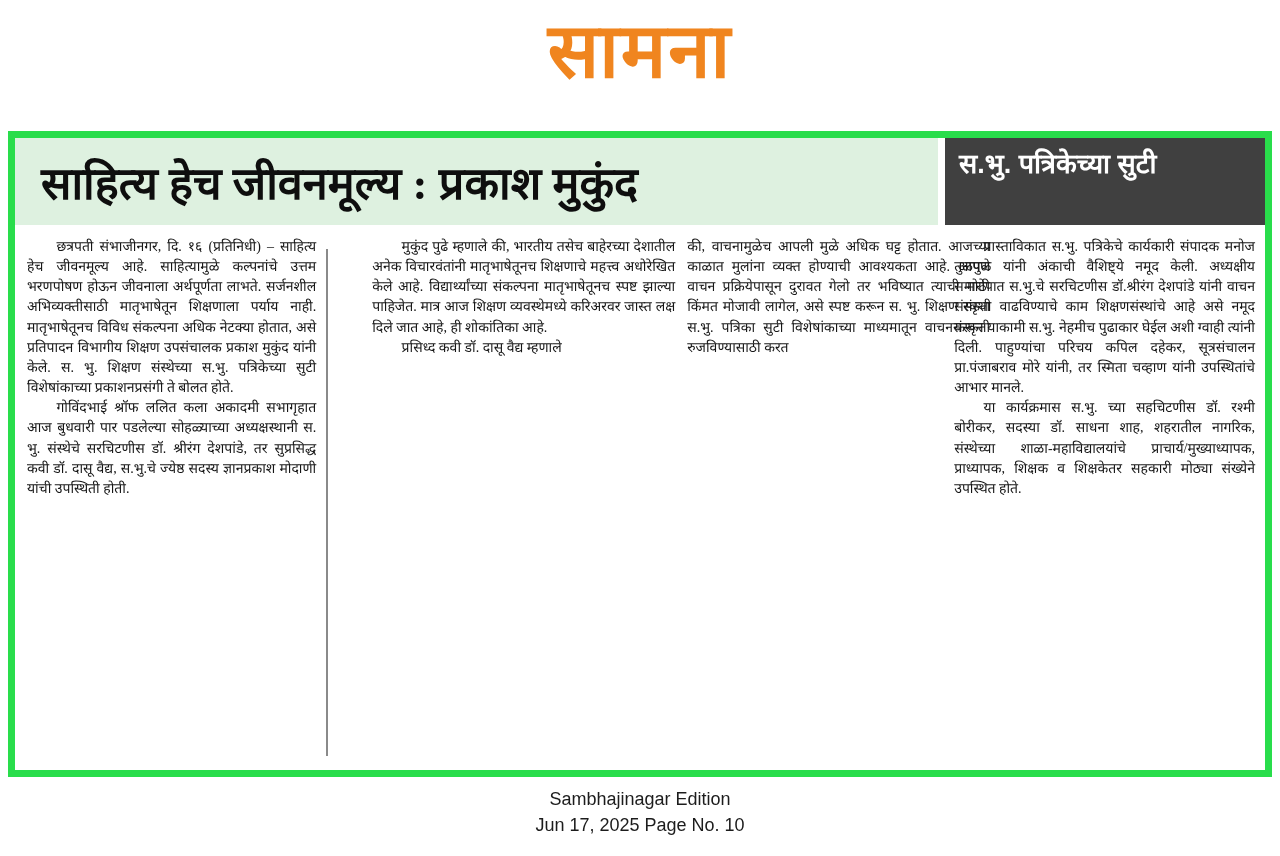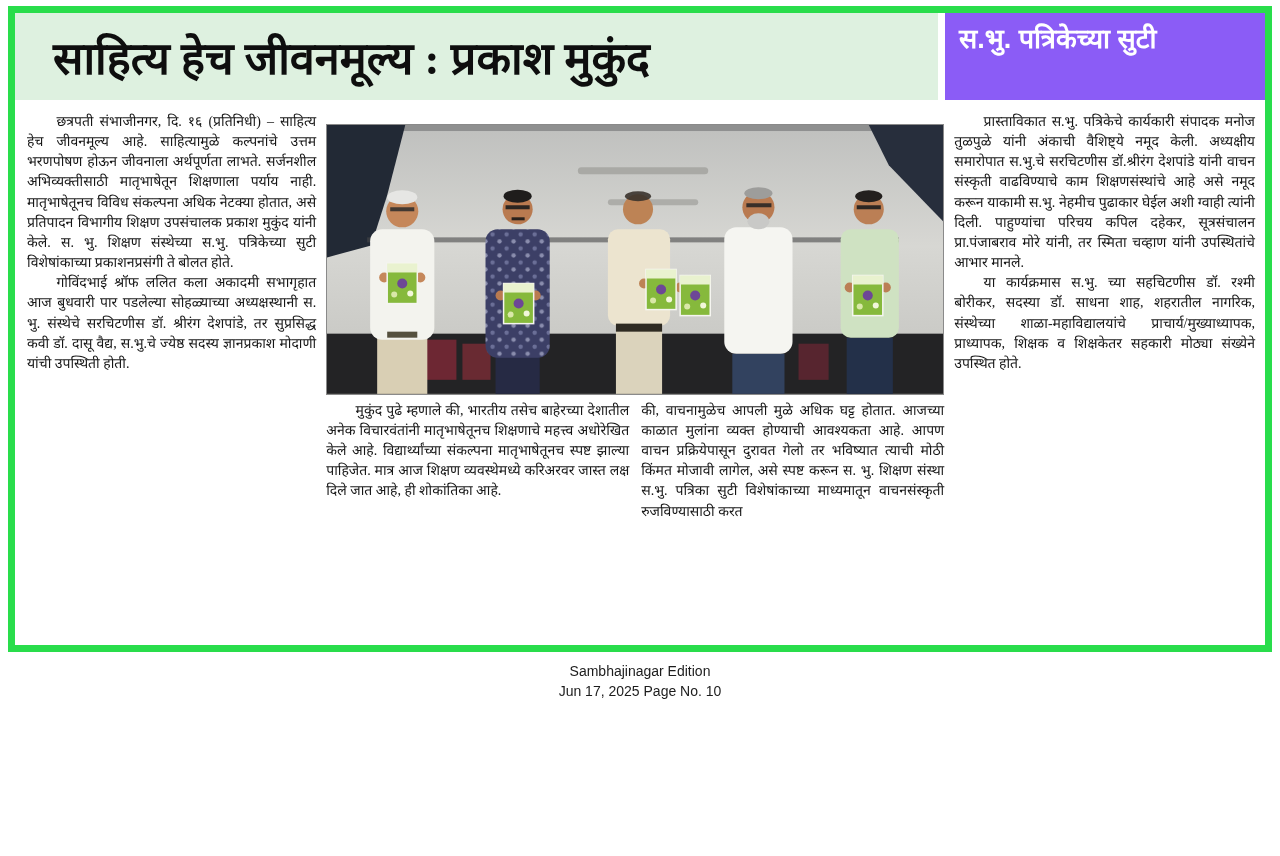--- a/index.html
+++ b/index.html
@@ -7,44 +7,47 @@
 
   
   .masthead{text-align:center;padding-top:10px;height:125px;box-sizing:border-box;}
   .masthead h1{margin:0;font-size:76px;line-height:1.1;font-weight:800;color:#f0851f;letter-spacing:2px;}
 
   
   .article-frame{margin:6px 8px 0 8px;border:7px solid #29dd4b;background:#ffffff;height:646px;box-sizing:border-box;overflow:hidden;}
 
   .head-row{display:flex;}
   .headline-box{flex:1;background:#def1e0;height:87px;display:flex;align-items:center;padding-left:26px;margin-right:7px;box-sizing:border-box;}
-  .headline-box h2{margin:12px;font-size:45px;font-weight:700;color:#0e0e0e;white-space:nowrap;}
-  .side-box{width:320px;background:#8b5cf6;color:#ffffff;font-weight:700;font-size:27px;line-height:1.3;padding:9px 14px;box-sizing:border-box;height:87px;font-family:"Liberation Sans",sans-serif;}
+  .headline-box h2{margin:0;font-size:45px;font-weight:700;color:#0e0e0e;white-space:nowrap;}
+  .side-box{width:320px;background:#404040;color:#ffffff;font-weight:700;font-size:27px;line-height:1.3;padding:9px 14px;box-sizing:border-box;height:87px;font-family:"Liberation Sans",sans-serif;}
 
   .body-row{display:flex;gap:10px;padding:12px 10px 0 12px;height:525px;overflow:hidden;}
   .col{font-size:14px;line-height:1.44;text-align:justify;}
   .col p{margin:0;}
   .col p.indent{text-indent:2.1em;}
   .col-1{width:300px;}
-  .col-mid{width:618px;display:flex;flex-direction:column;}
+  .col-mid{width:618px;display:flex;gap:44px;}
   .col-4{width:312px;}
 
   .photo{margin:12px 0 6px 0;border:1px solid #8a8a8a;line-height:0;}
   .photo svg{display:block;width:100%;height:auto;}
   .mid-cols{display:flex;gap:12px;}
   .mid-cols .col{width:303px;}
 
   
-  .footer{text-align:center;margin-top:9px;font-family:"Liberation Sans",sans-serif;font-size:14px;line-height:1.45;color:#1c1c1c;}
+  .footer{text-align:center;margin-top:9px;font-family:"Liberation Sans",sans-serif;font-size:18px;line-height:1.45;color:#1c1c1c;}
 </style>
 </head>
 <body>
 
 <div class="page">
 
+  <header class="masthead">
+    <h1>सामना</h1>
+  </header>
 
   <section class="article-frame">
 
     <div class="head-row">
       <div class="headline-box">
         <h2>साहित्य हेच जीवनमूल्य : प्रकाश मुकुंद</h2>
       </div>
       <div class="side-box">
         <div>स.भु. पत्रिकेच्या सुटी</div>
       </div>
@@ -147,20 +150,21 @@
               <circle cx="521" cy="162" r="5" fill="#bb7f55"></circle>
               <circle cx="557" cy="162" r="5" fill="#bb7f55"></circle>
               <use href="#mag" x="524" y="150"></use>
             </g>
           </svg>
         </figure>
 
         <div class="mid-cols">
           <div class="col">
             <p class="indent">मुकुंद पुढे म्हणाले की, भारतीय तसेच बाहेरच्या देशातील अनेक विचारवंतांनी मातृभाषेतूनच शिक्षणाचे महत्त्व अधोरेखित केले आहे. विद्यार्थ्यांच्या संकल्पना मातृभाषेतूनच स्पष्ट झाल्या पाहिजेत. मात्र आज शिक्षण व्यवस्थेमध्ये करिअरवर जास्त लक्ष दिले जात आहे, ही शोकांतिका आहे.</p>
+            <p class="indent">प्रसिध्द कवी डॉ. दासू वैद्य म्हणाले</p>
           </div>
           <div class="col">
             <p>की, वाचनामुळेच आपली मुळे अधिक घट्ट होतात. आजच्या काळात मुलांना व्यक्त होण्याची आवश्यकता आहे. आपण वाचन प्रक्रियेपासून दुरावत गेलो तर भविष्यात त्याची मोठी किंमत मोजावी लागेल, असे स्पष्ट करून स. भु. शिक्षण संस्था स.भु. पत्रिका सुटी विशेषांकाच्या माध्यमातून वाचनसंस्कृती रुजविण्यासाठी करत</p>
           </div>
         </div>
       </div>
 
       <div class="col col-4">
         <p class="indent">प्रास्ताविकात स.भु. पत्रिकेचे कार्यकारी संपादक मनोज तुळपुळे यांनी अंकाची वैशिष्ट्ये नमूद केली. अध्यक्षीय समारोपात स.भु.चे सरचिटणीस डॉ.श्रीरंग देशपांडे यांनी वाचन संस्कृती वाढविण्याचे काम शिक्षणसंस्थांचे आहे असे नमूद करून याकामी स.भु. नेहमीच पुढाकार घेईल अशी ग्वाही त्यांनी दिली. पाहुण्यांचा परिचय कपिल दहेकर, सूत्रसंचालन प्रा.पंजाबराव मोरे यांनी, तर स्मिता चव्हाण यांनी उपस्थितांचे आभार मानले.</p>
         <p class="indent">या कार्यक्रमास स.भु. च्या सहचिटणीस डॉ. रश्मी बोरीकर, सदस्या डॉ. साधना शाह, शहरातील नागरिक, संस्थेच्या शाळा-महाविद्यालयांचे प्राचार्य/मुख्याध्यापक, प्राध्यापक, शिक्षक व शिक्षकेतर सहकारी मोठ्या संख्येने उपस्थित होते.</p>

